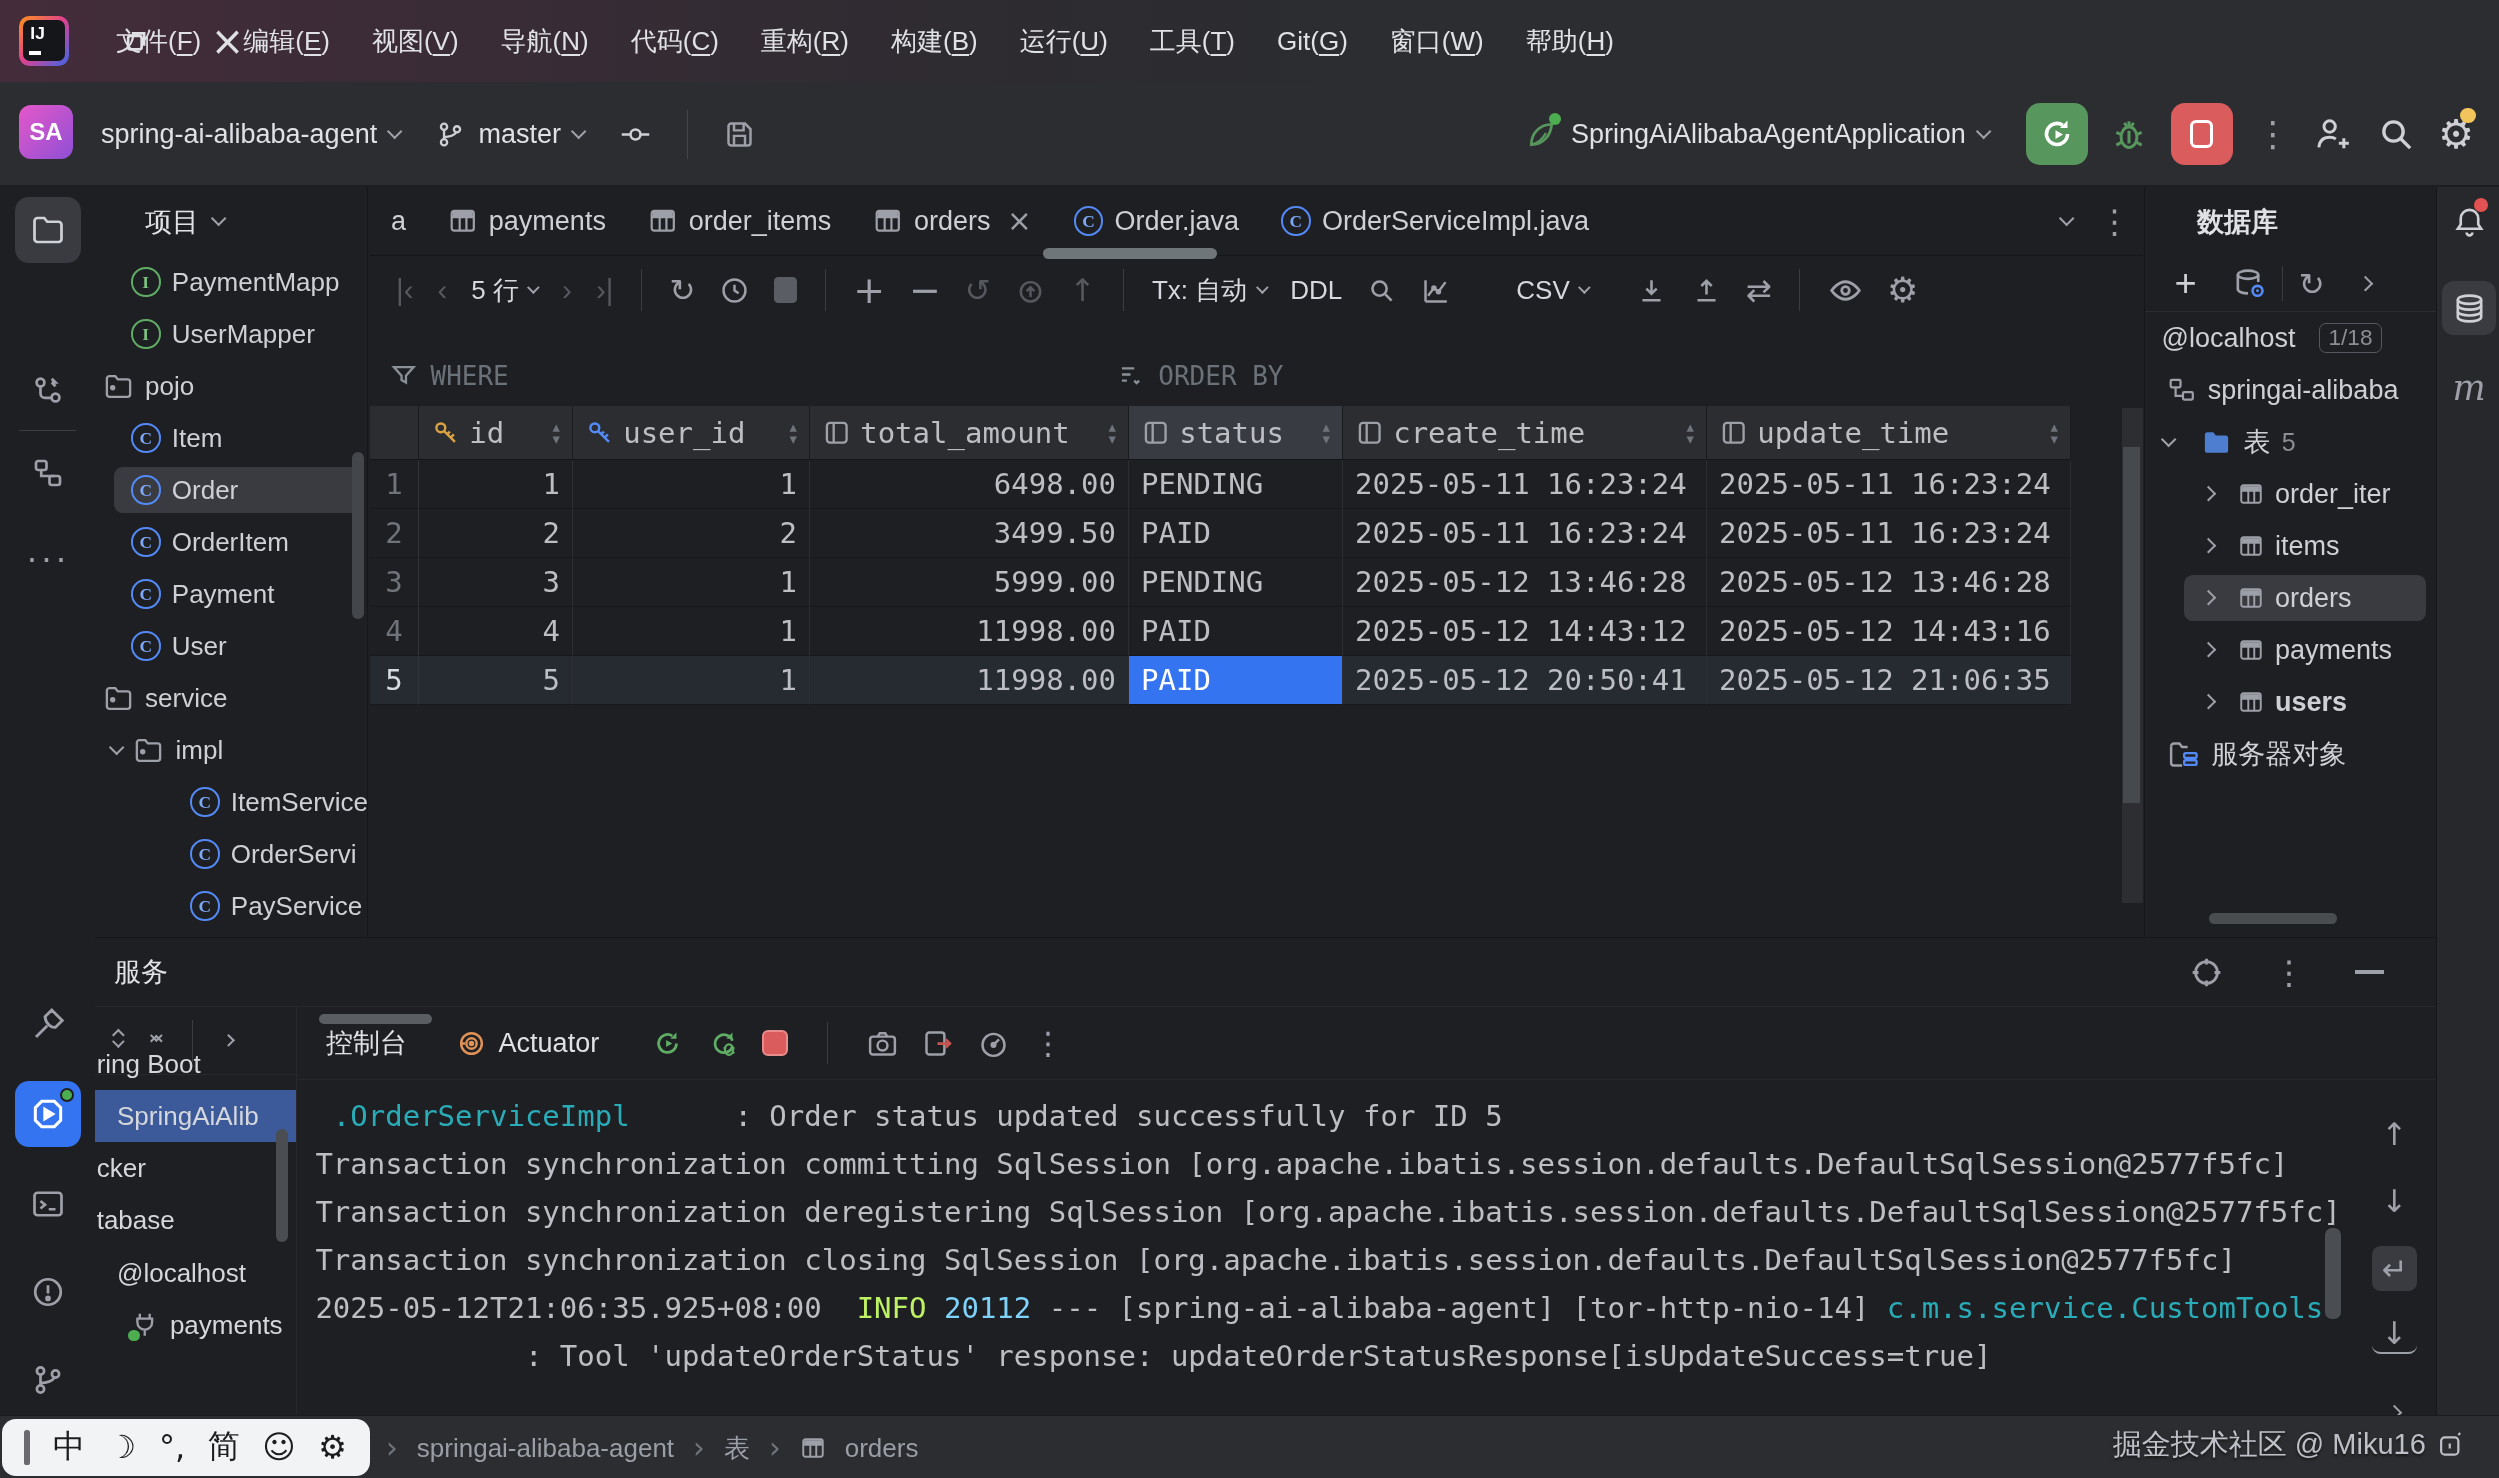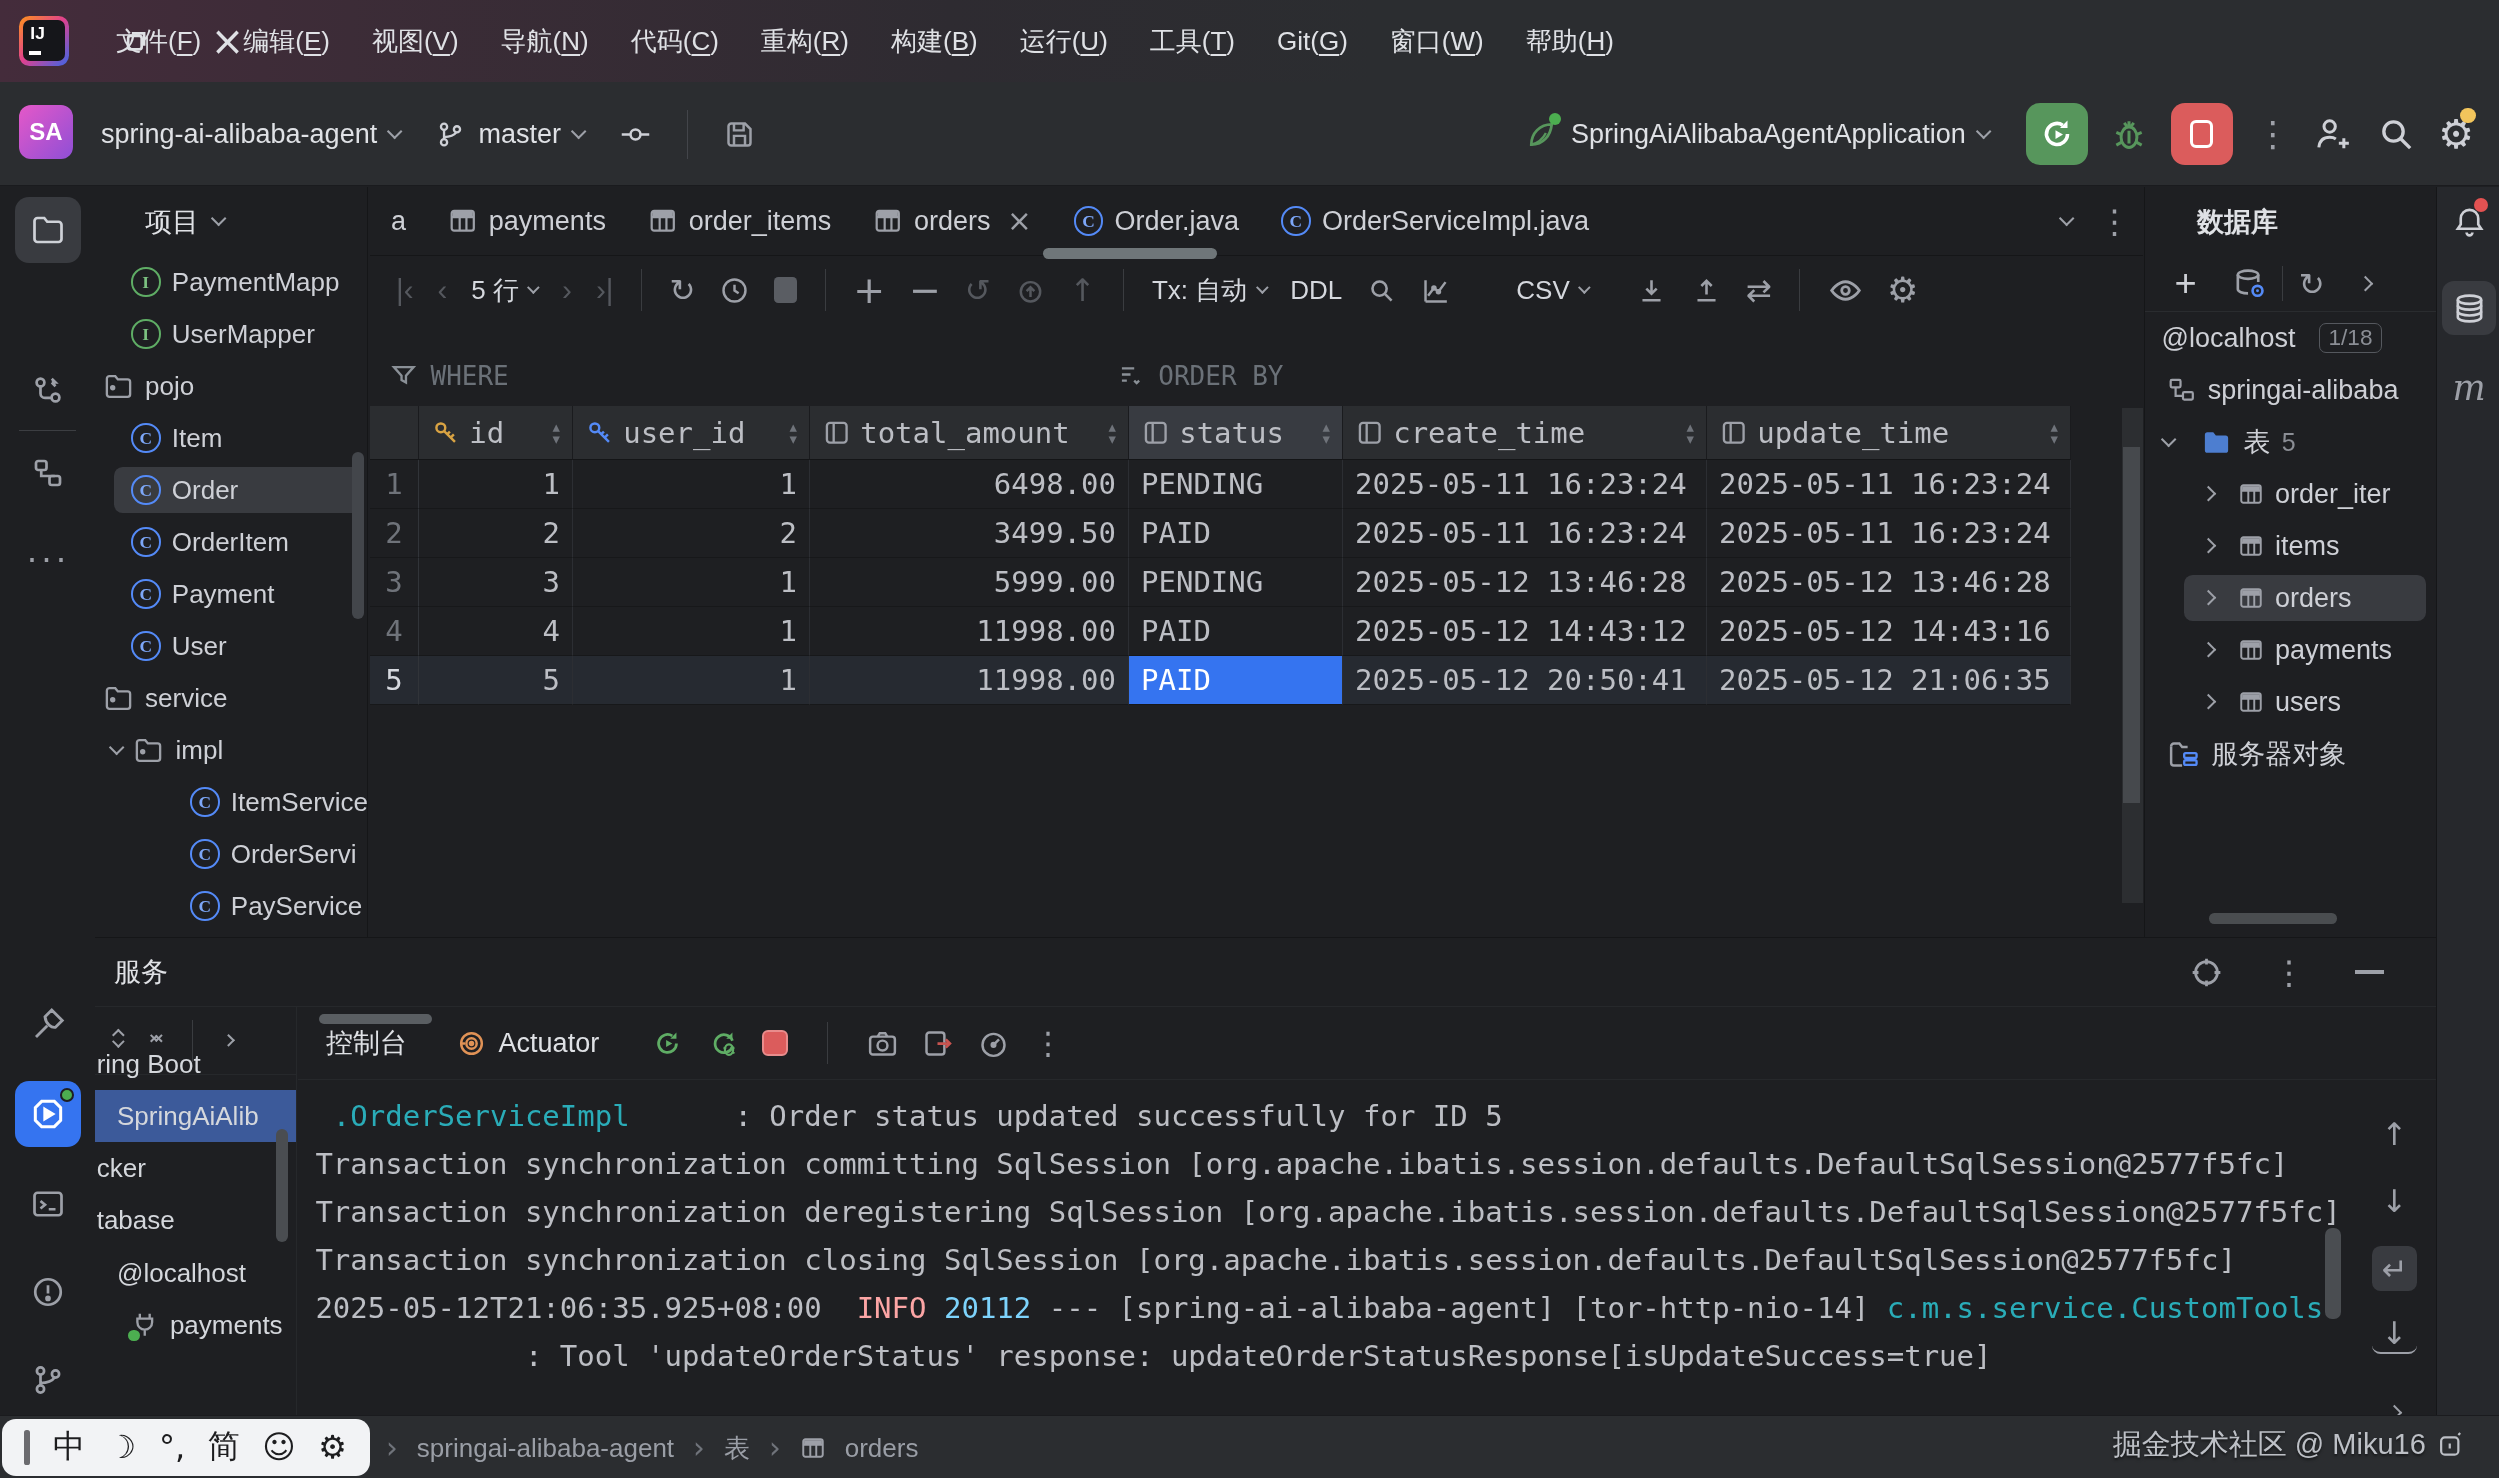--- a/index.html
+++ b/index.html
@@ -129,21 +129,21 @@
   .svc-row.selected { background:#3c5a9a; }
   .svc-row .tree-label { color:#d4d7dc; }
   #svc-vthumb { position:absolute; left:181px; top:122px; width:12px; height:113px; background:#4a4d51; border-radius:6px; }
 
   #console { position:absolute; left:203px; top:69px; width:2138px; height:408px; }
   #console-toolbar { height:73px; display:flex; align-items:center; gap:22.6px; padding-left:28px; border-bottom:0.9px solid #26282b; font-size:27px; color:#dfe1e5; }
   .ctab { display:flex; align-items:center; gap:12px; }
   .con-stop { width:26px; height:26px; background:#db5c5c; border:2.6px solid #e88c8c; border-radius:6px; }
   #console-out { position:absolute; left:0; top:73px; width:100%; height:335px; overflow:hidden;
     font-family:"DejaVu Sans Mono", monospace; font-size:29px; line-height:48px; padding:12px 0 0 17.4px; white-space:pre; }
-  .c-fg { color:#bcbec4; } .c-teal { color:#2aacb8; } .c-green { color:#fca5a5; } .c-purple { color:#7dd3fc;margin-top:31px; }
+  .c-fg { color:#bcbec4; } .c-teal { color:#2aacb8; } .c-green { color:#bef264; } .c-purple { color:#7dd3fc;margin-top:31px; }
   #console-hthumb { position:absolute; left:21px; top:7px; width:113px; height:10.4px; background:#5a5e62; border-radius:5.2px; }
   #console-rail { position:absolute; right:19px; top:104px; display:flex; flex-direction:column; align-items:center; gap:22.6px; color:#9da0a8; }
   #console-rail .railbox { width:45px; height:45px; border-radius:8.7px; display:flex; align-items:center; justify-content:center; font-size:31px; font-family:"DejaVu Sans", sans-serif; }
   #console-rail .railbox.active { background:#393b40; }
   #console-vthumb { position:absolute; right:95px; top:221px; width:15.6px; height:91px; background:#4a4d51; border-radius:7px; }
 
   
   #statusbar { left:0; top:1415px; width:2500px; height:64px; background:#2b2d30; border-top:0.9px solid #1a1b1e; }
   #ime { position:absolute; left:1.7px; top:2.6px; width:368px; height:57px; background:#f2f3f5; border-radius:14px;
     display:flex; align-items:center; justify-content:space-evenly; color:#1d1d1f; font-family:"DejaVu Sans", sans-serif; font-size:32px; }
@@ -855,21 +855,21 @@
           <div class="pill" style="left: 39px; right: 10.4px;"></div>
           <div class="rc" style="left: 58px;">
             <span class="ch r"></span>
             <span class="icon" style="margin-left: 12px;">
               <svg width="26" height="26" viewBox="0 0 24 24">
                 <rect x="3" y="4" width="18" height="16" rx="2" fill="none" stroke="#9da0a8" stroke-width="1.8"></rect>
                 <path d="M3 9h18M9.5 9v11M15 9v11" stroke="#9da0a8" stroke-width="1.8"></path>
                 <rect x="3.8" y="4.8" width="16.4" height="3.6" fill="#9da0a8"></rect>
               </svg>
             </span>
-            <span class="tree-label" style="font-size: 27px;">users</span>
+            <span class="tree-label" style="font-size: 27px; font-weight: bold;">users</span>
           </div>
         </div>
       </div>
     <div class="tree-row">
       <div class="rc" style="left:22px">
         <span class="icon">
           <svg width="33" height="33" viewBox="0 0 24 24" fill="none">
               <path d="M3 6a2 2 0 0 1 2-2h4l2 2.5h4" stroke="#9da0a8" stroke-width="1.8"></path>
               <path d="M3 6v12a2 2 0 0 0 2 2h6" stroke="#9da0a8" stroke-width="1.8"></path>
               <rect x="12.5" y="11" width="9" height="3.4" rx="1" fill="none" stroke="#548af7" stroke-width="1.7"></rect>

